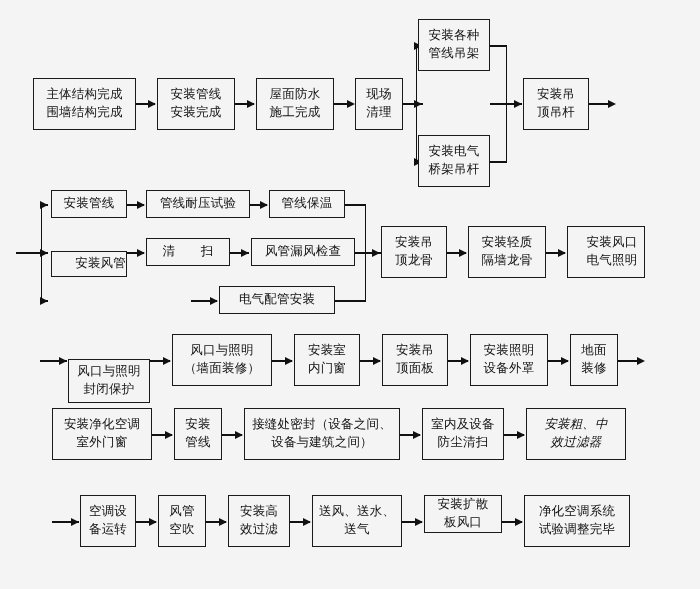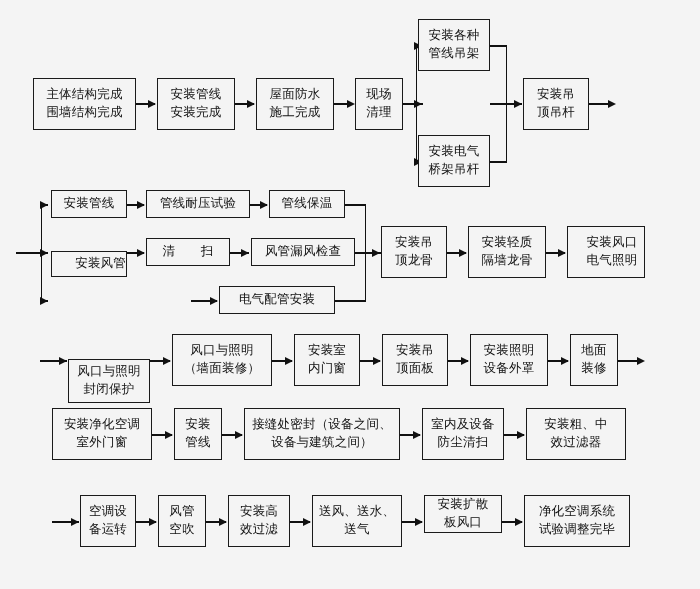--- a/index.html
+++ b/index.html
@@ -240,21 +240,21 @@
     <span class="ln">设备与建筑之间）</span>
   </div>
   <div class="edge h" style="left:400px; top:434px; width:20px;"></div>
   <div class="arrow" style="left:413px; top:430.5px;"></div>
   <div class="node" style="left:422px; top:408px; width:82px; height:52px;">
     <span class="ln">室内及设备</span>
     <span class="ln">防尘清扫</span>
   </div>
   <div class="edge h" style="left:504px; top:434px; width:20px;"></div>
   <div class="arrow" style="left:517px; top:430.5px;"></div>
-  <div class="node" style="left:526px; top:408px; width:100px; height:52px;">
+  <div class="node" style="left:526px; top:408px; width:100px; height:52px;font-style:italic;">
     <span class="ln">安装粗、中</span>
     <span class="ln">效过滤器</span>
   </div>
 
   <div class="edge h" style="left:52px; top:521px; width:27px;"></div>
   <div class="arrow" style="left:71px; top:517.5px;"></div>
 
   <div class="node" style="left:80px; top:495px; width:56px; height:52px;">
     <span class="ln">空调设</span>
     <span class="ln">备运转</span>

